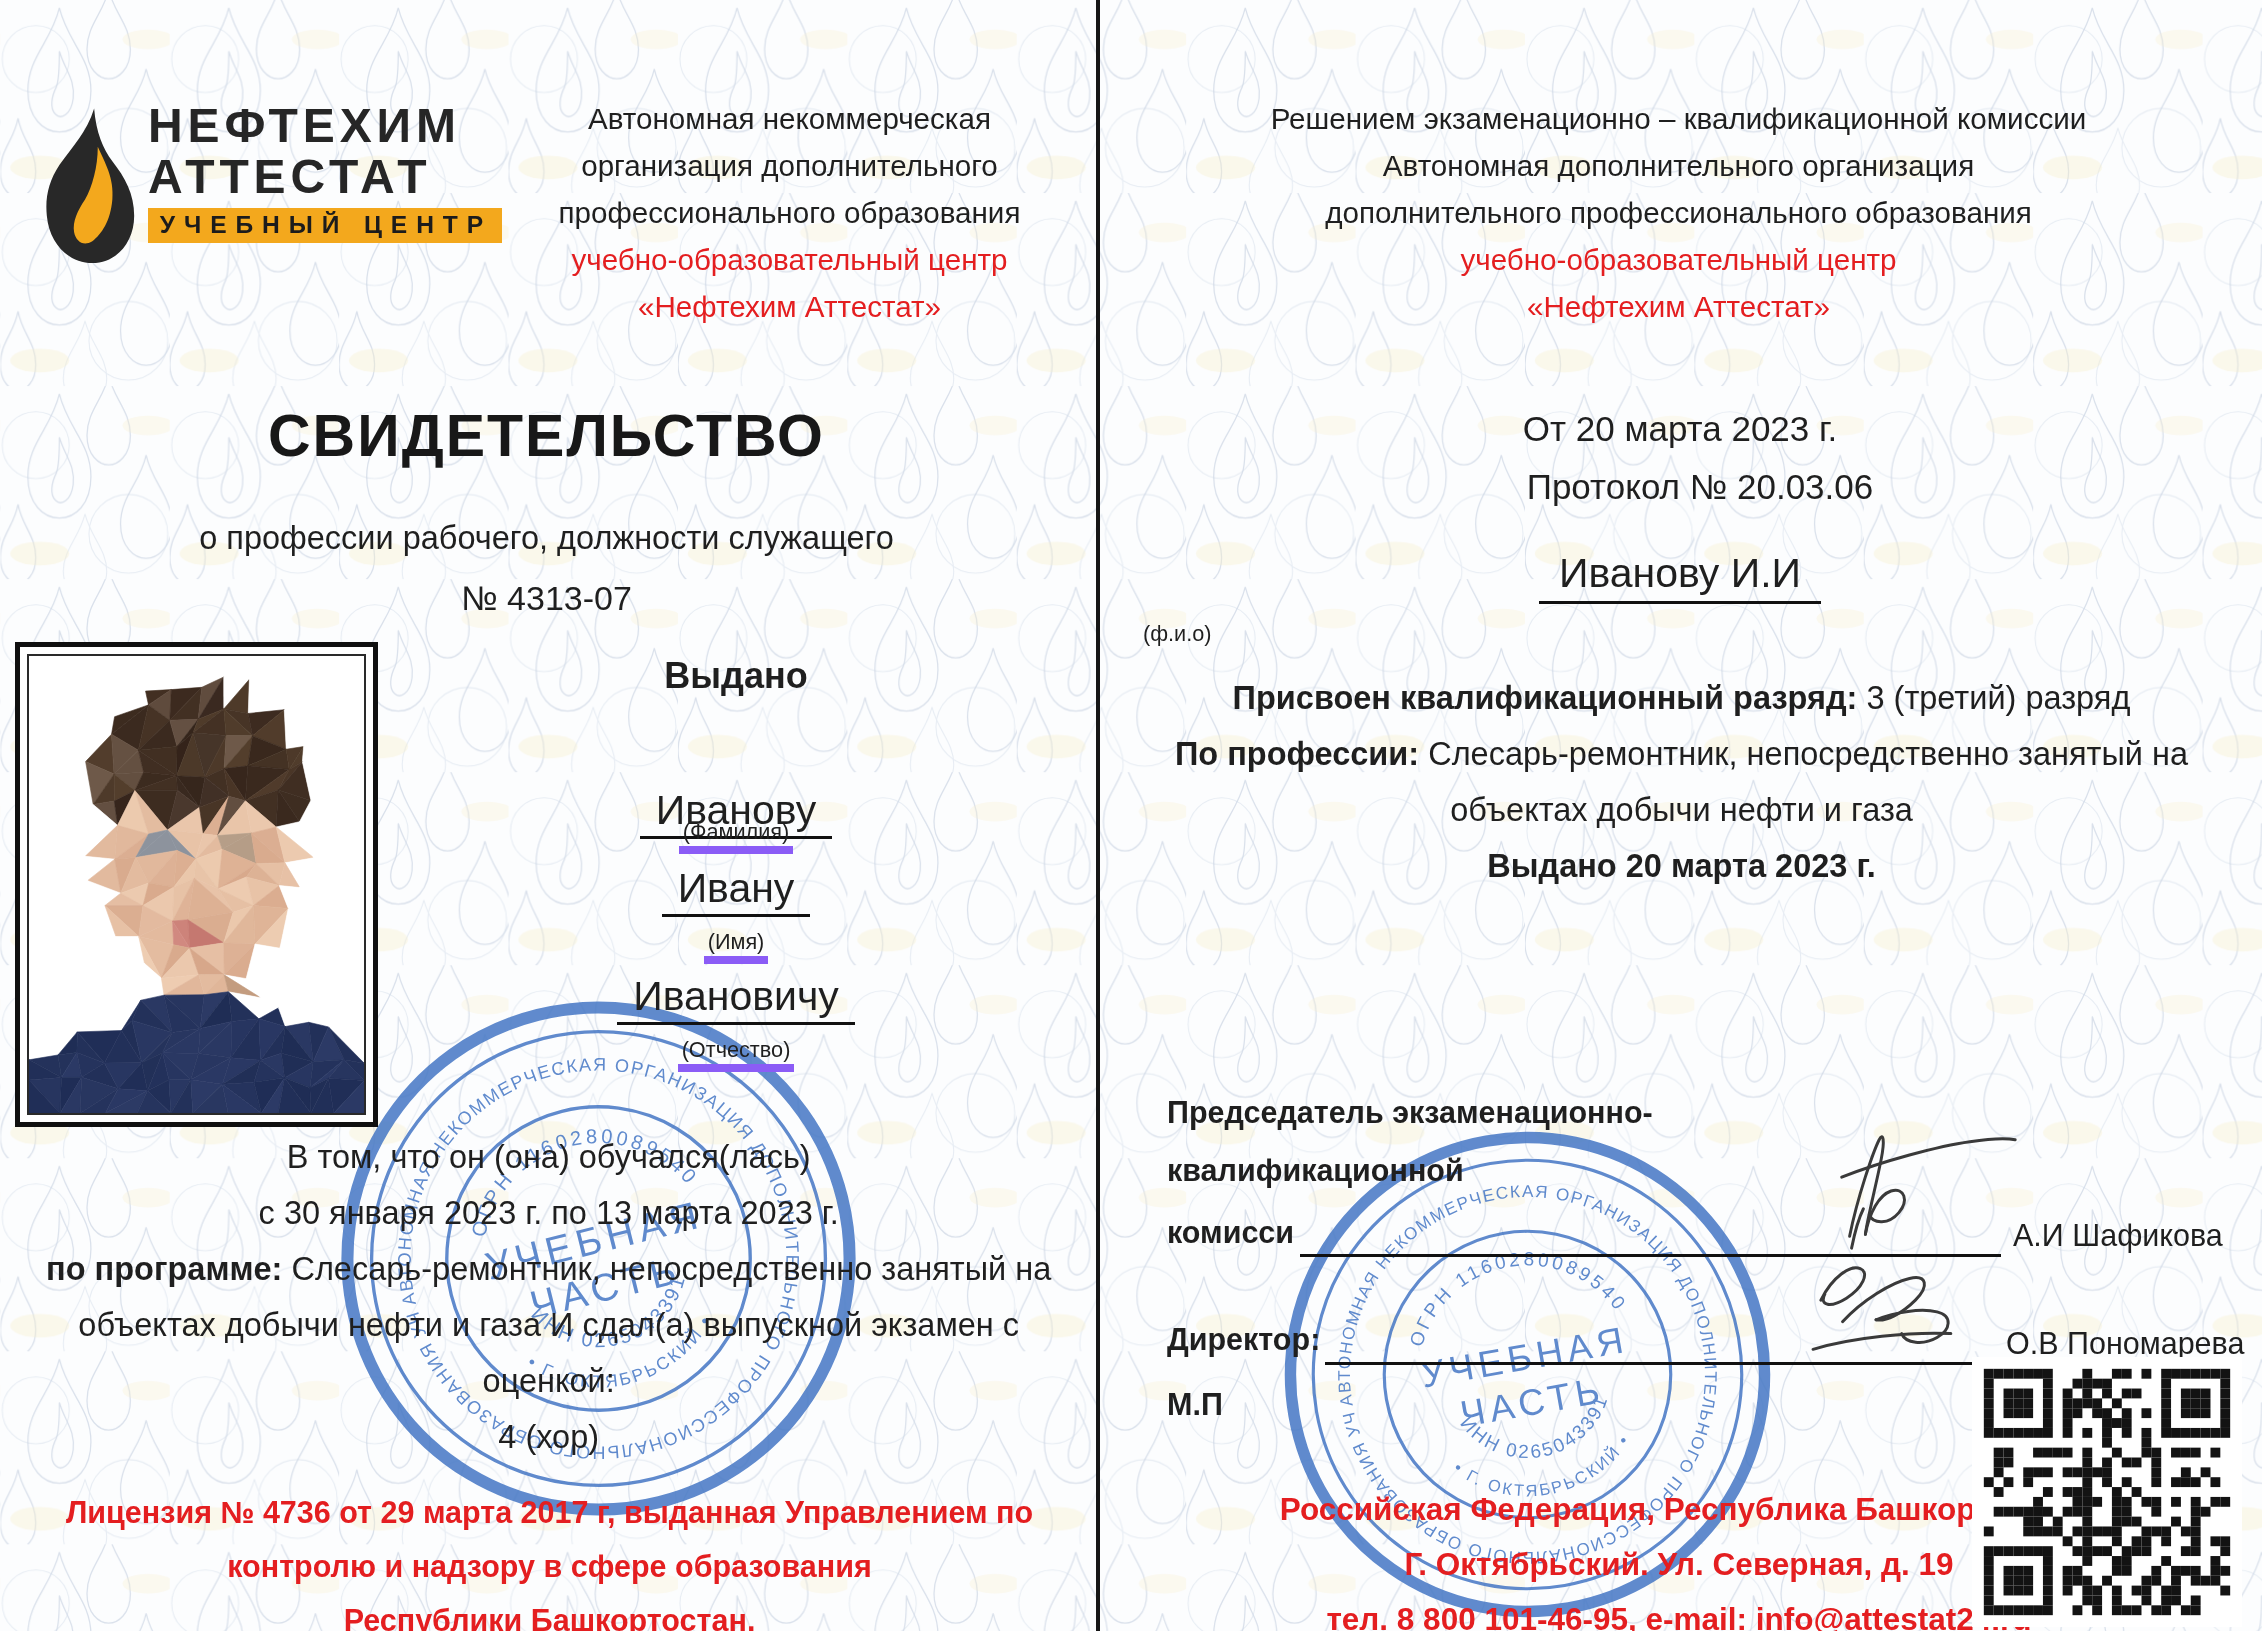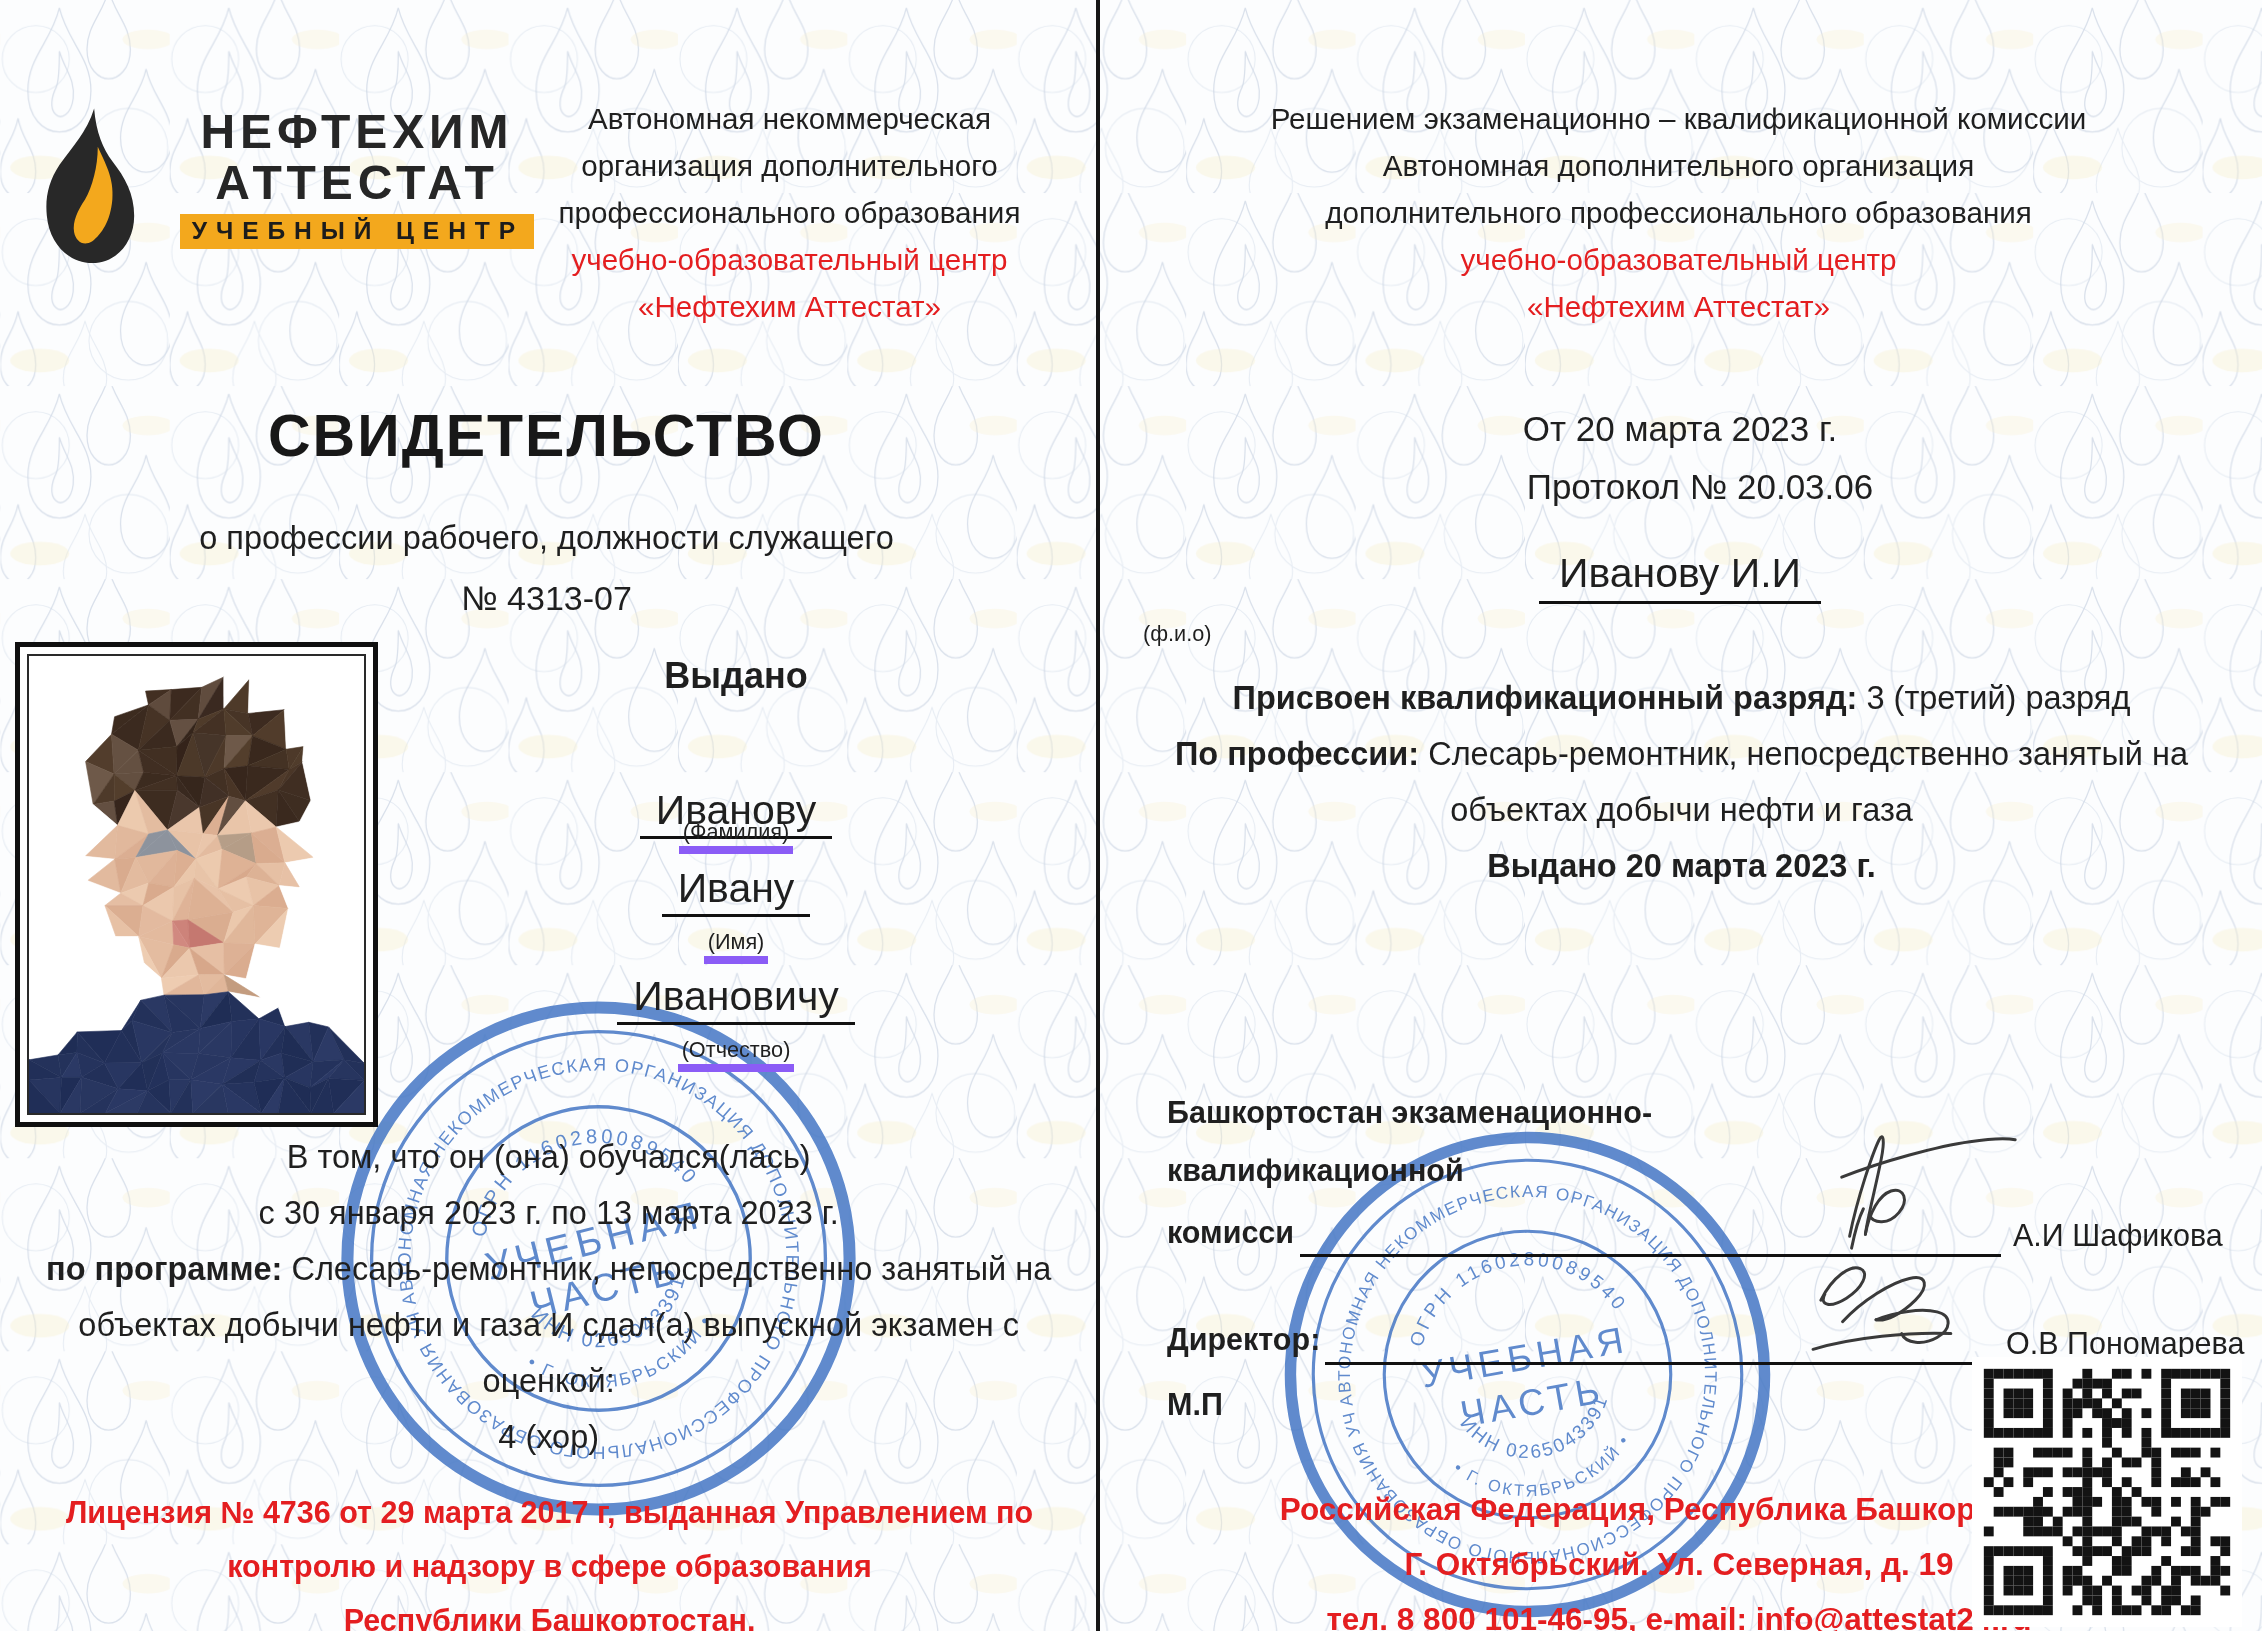--- a/index.html
+++ b/index.html
@@ -5,21 +5,21 @@
   html,body{margin:0;padding:0;background:#e9e9e9;}
   .page{
     position:relative; width:2263px; height:1631px; overflow:hidden;
     background:#fcfdfe; font-family:"Liberation Sans", sans-serif; color:#1f1f1f;
   }
   .abs{position:absolute;}
   .wm{left:0;top:0;width:2263px;height:1631px;z-index:0;}
   .divider{left:1096px;top:0;width:3.9px;height:1631px;background:#161616;z-index:6;}
   
   .logo-flame{left:45px;top:104px;width:91px;height:169px;z-index:3;}
-  .logo-text{left:148px;top:106px;z-index:3;text-align:center;margin-left:32px;}
+  .logo-text{left:148px;top:100px;z-index:3;text-align:left;}
   .logo-line{font-weight:bold;font-size:48px;line-height:51px;letter-spacing:4.9px;color:#262626;}
   .logo-badge{display:inline-block;margin-top:5.9px;background:#f3a81d;color:#1c1c1c;
     font-weight:bold;font-size:24.6px;letter-spacing:8.9px;padding:3px 9.9px 3.9px 11.8px;}
   .org{left:491px;top:95px;width:597px;z-index:3;text-align:center;font-size:29.6px;line-height:47px;}
   .org .red{color:#e41e20;}
   .l-title{left:0;top:402px;width:1093px;z-index:3;text-align:center;
     font-size:59px;font-weight:bold;letter-spacing:2px;color:#181818;}
   .l-sub{left:0;top:520px;width:1093px;z-index:3;text-align:center;font-size:32.5px;}
   .l-num{left:0;top:579px;width:1093px;z-index:3;text-align:center;font-size:34px;}
   .photo{left:14.8px;top:642px;width:363px;height:485px;z-index:4;background:#fff;
@@ -560,21 +560,21 @@
   <div class="abs r-fio"><span class="u">Иванову И.И</span></div>
   <div class="abs r-fio-cap">(ф.и.о)</div>
 
   <div class="abs qual">
     <div><b>Присвоен квалификационный разряд:</b> <span>3 (третий) разряд</span></div>
     <div><b>По профессии:</b> <span>Слесарь-ремонтник, непосредственно занятый на</span></div>
     <div>объектах добычи нефти и газа</div>
     <div><b>Выдано 20 марта 2023 г.</b></div>
   </div>
 
-  <div class="abs sig-label" style="left:1167px;top:1095px;">Башкортостан экзаменационно-</div>
+  <div class="abs sig-label" style="left:1167px;top:1095px;">Председатель экзаменационно-</div>
   <div class="abs sig-label" style="left:1167px;top:1153px;">квалификационной</div>
   <div class="abs sig-label" style="left:1167px;top:1215px;">комисси</div>
   <div class="abs sig-line" style="left:1300px;top:1254px;width:701px;"></div>
   <div class="abs sig-name" style="left:2013px;top:1218px;">А.И Шафикова</div>
 
   <div class="abs sig-label" style="left:1167px;top:1322px;">Директор:</div>
   <div class="abs sig-line" style="left:1325px;top:1362px;width:677px;"></div>
   <div class="abs sig-name" style="left:2006px;top:1326px;">О.В Пономарева</div>
   <div class="abs sig-label" style="left:1167px;top:1387px;">М.П</div>
 

